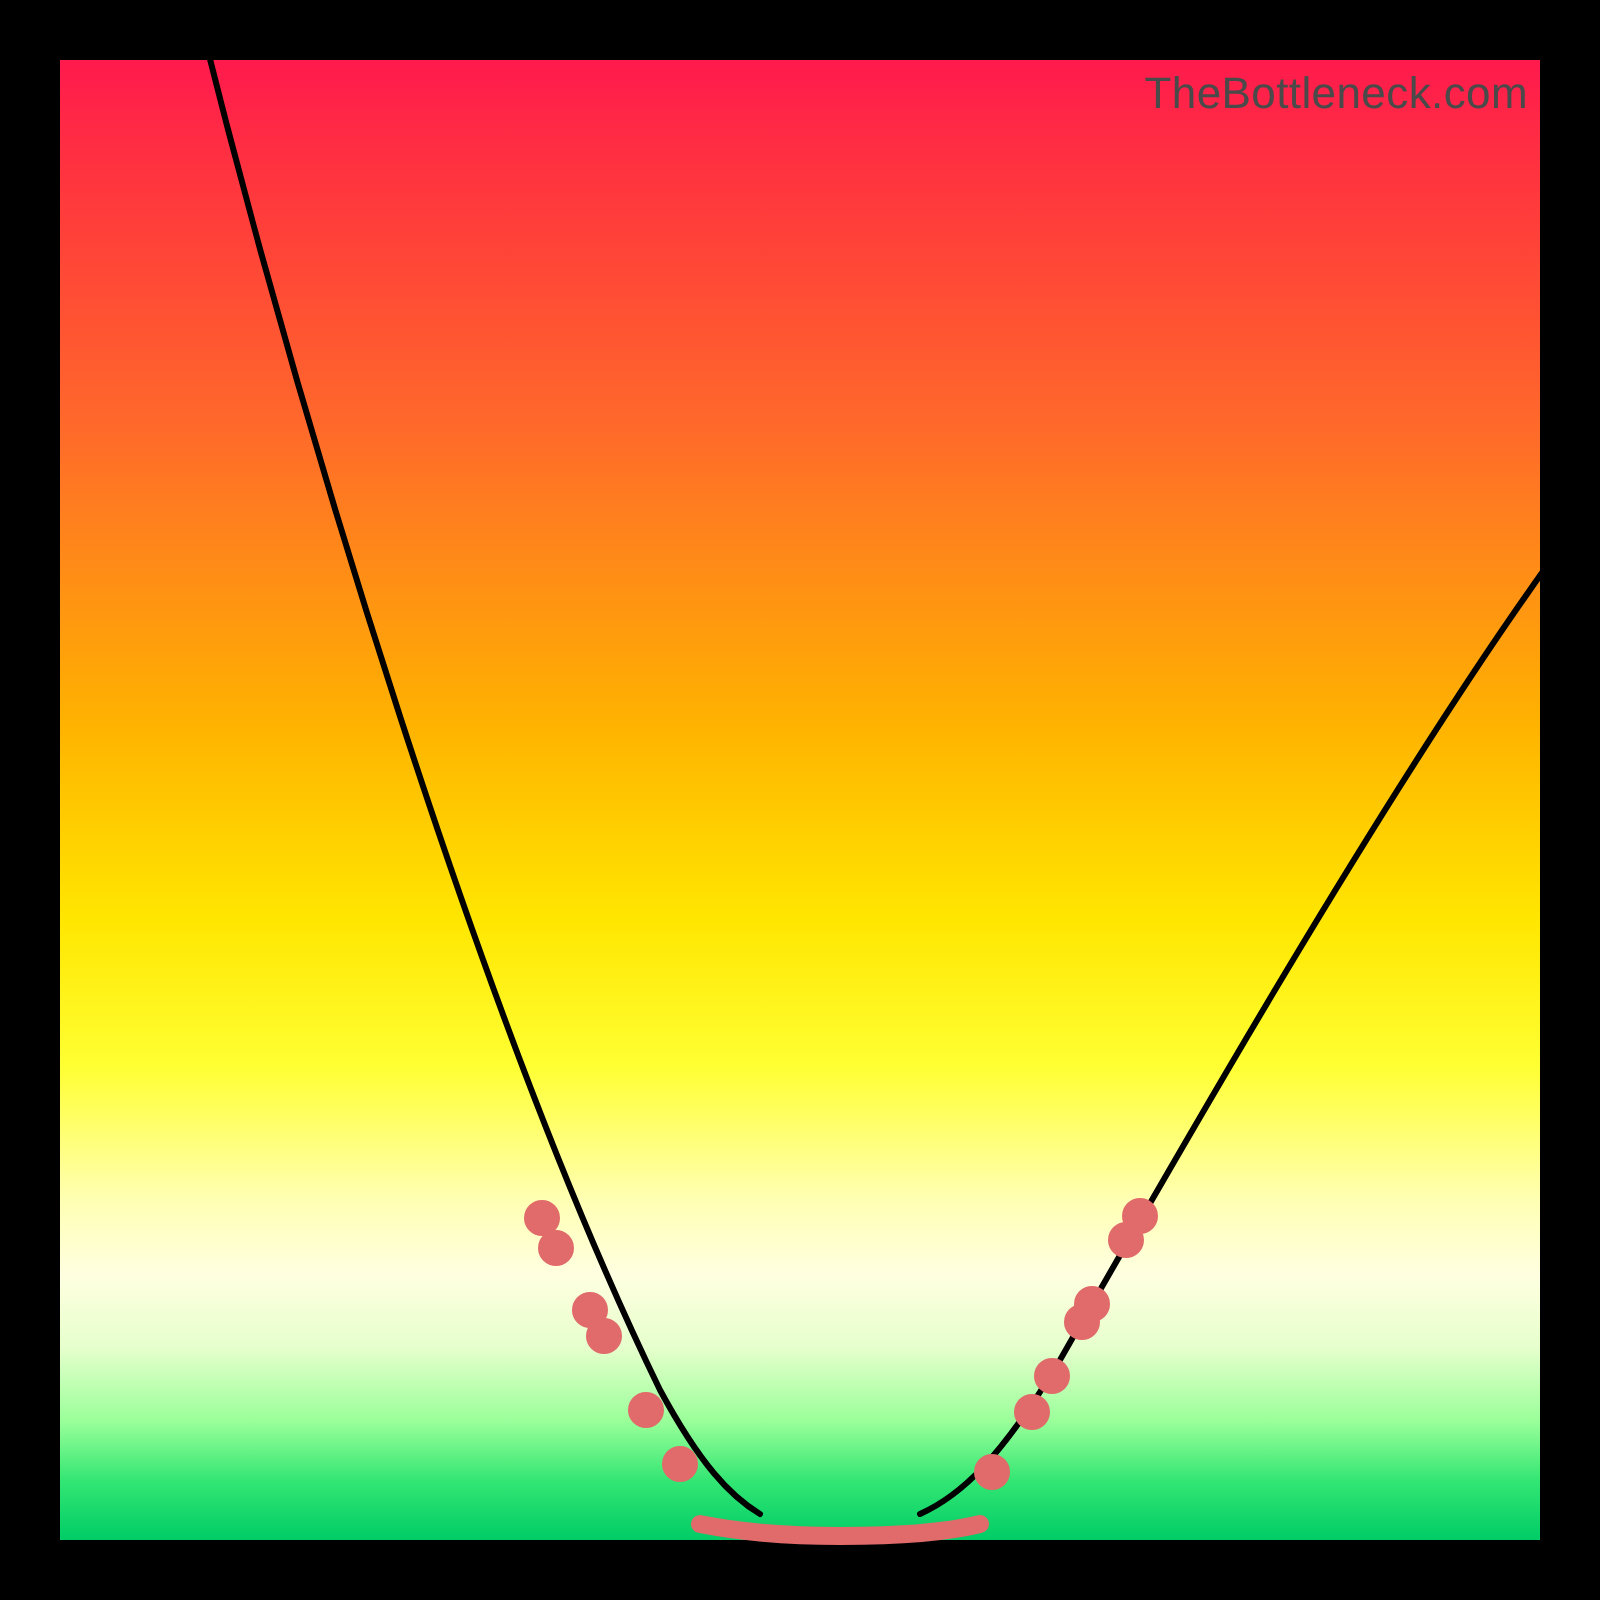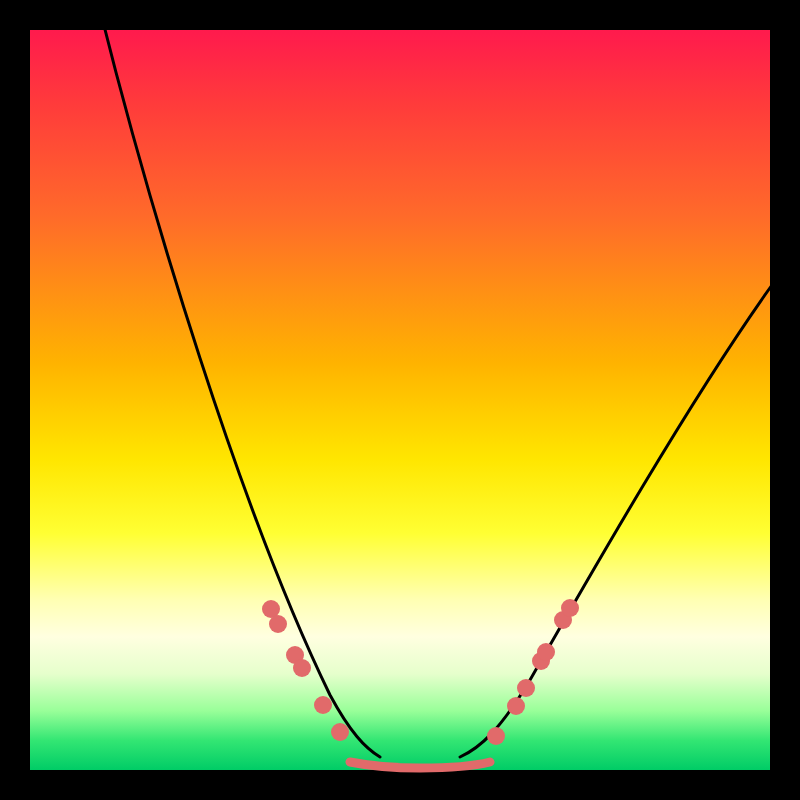--- a/index.html
+++ b/index.html
@@ -55,20 +55,21 @@
     width: 740px;
     height: 740px;
     overflow: visible;
   }
 </style>
 </head>
 <body>
 
 <div class="frame">
   <div class="plot-area">
+    <div class="watermark">TheBottleneck.com</div>
     <svg class="curve" viewBox="0 0 740 740" preserveAspectRatio="none">
       <path fill="none" stroke="#000" stroke-width="3" stroke-linecap="round" d="M 70 -20 C 120 180, 210 480, 300 665 C 320 702, 335 718, 350 727"></path>
       <path fill="none" stroke="#000" stroke-width="3" stroke-linecap="round" d="M 430 727 C 450 718, 470 700, 500 650 C 560 545, 660 370, 742 255"></path>
       <path fill="none" stroke="#e16a6a" stroke-width="9" stroke-linecap="round" d="M 320 732 C 345 737, 370 738, 390 738 C 410 738, 440 737, 460 732"></path>
       <g id="markers">
           <circle cx="241" cy="579" r="9" fill="#e16a6a"></circle>
           <circle cx="248" cy="594" r="9" fill="#e16a6a"></circle>
           <circle cx="265" cy="625" r="9" fill="#e16a6a"></circle>
           <circle cx="272" cy="638" r="9" fill="#e16a6a"></circle>
           <circle cx="293" cy="675" r="9" fill="#e16a6a"></circle>

